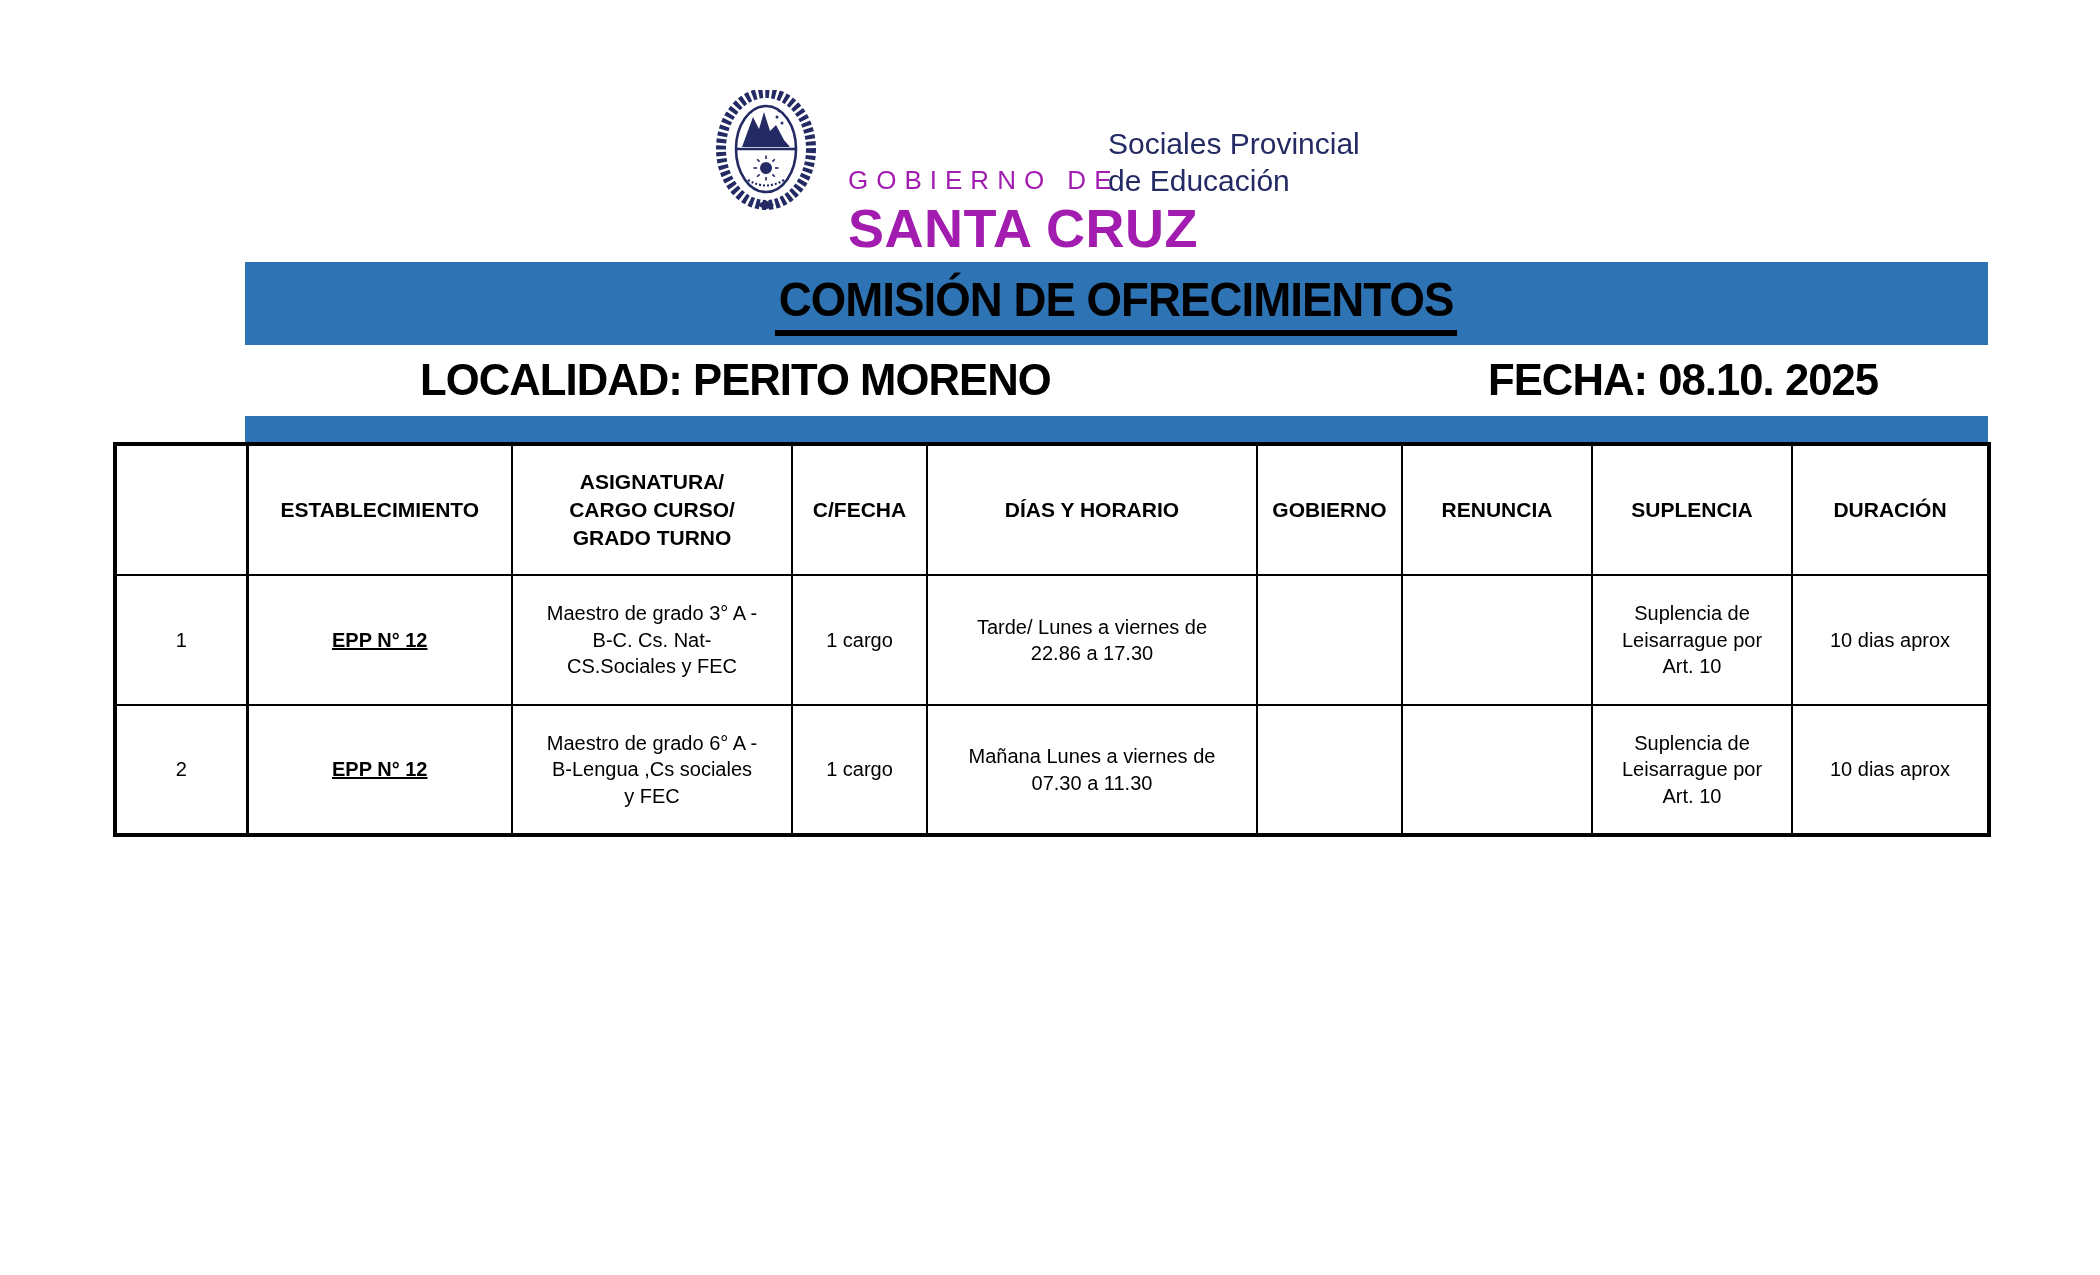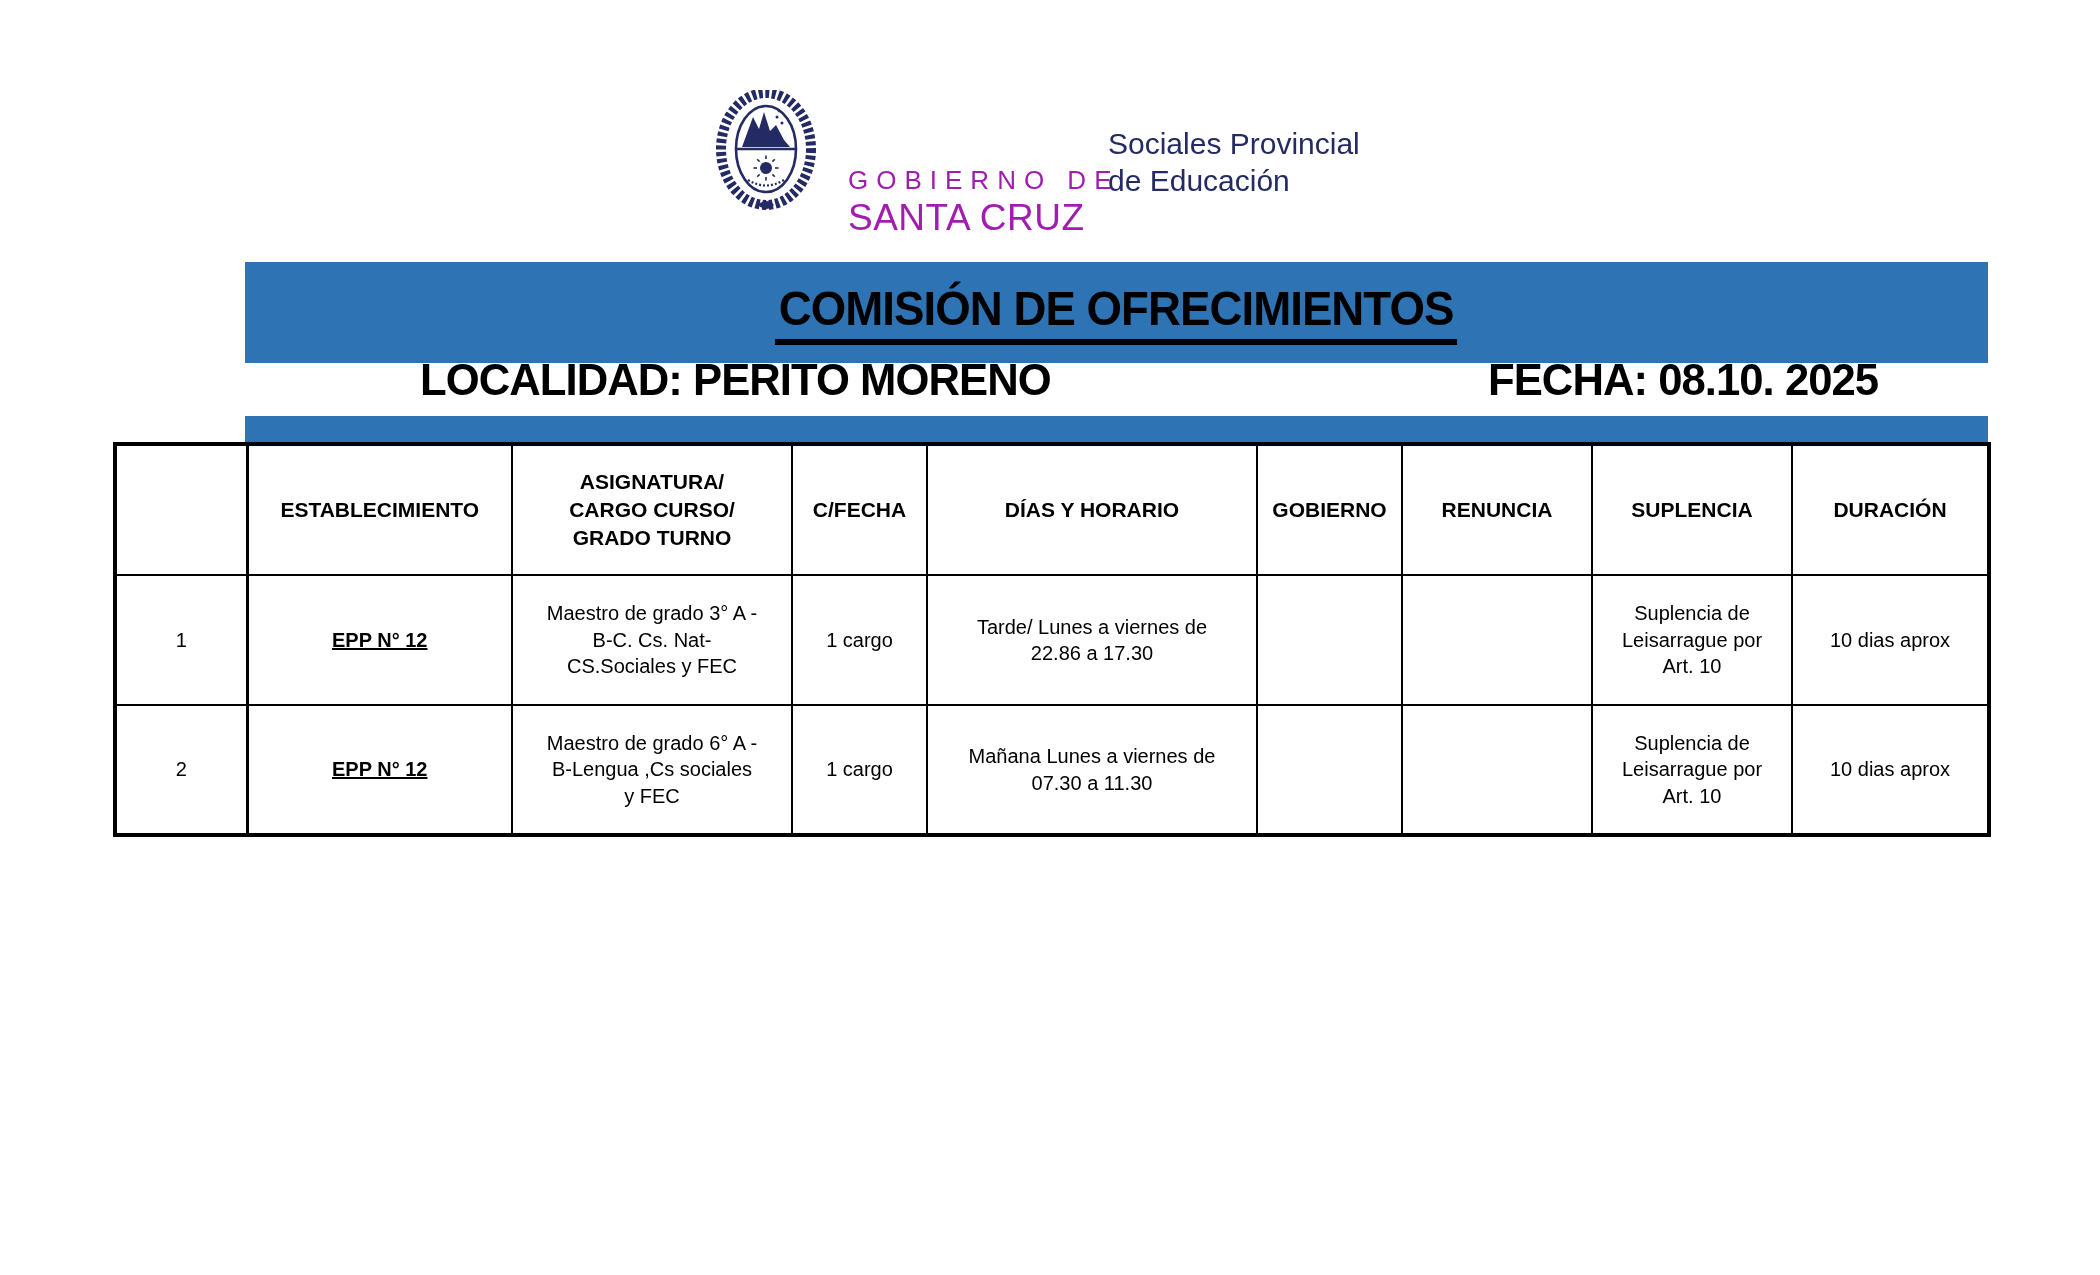--- a/index.html
+++ b/index.html
@@ -15,30 +15,30 @@
   }
 
   
   .crest { position: absolute; left: 716px; top: 90px; width: 100px; height: 124px; }
   .gov-text { position: absolute; left: 848px; top: 121px; color: #a21caf; margin-top: 44px; }
   .gov-line1 {
     font-size: 26px; letter-spacing: 8px; font-weight: 400;
     white-space: nowrap;
   }
   .gov-line2 {
-    font-size: 37px; font-weight: 400; letter-spacing: 0.5px;
+    font-size: 54px; font-weight: 700; letter-spacing: 0.5px;
     margin-top: 1px; white-space: nowrap;
   }
   .council-text { position: absolute; left: 1108px; top: 126px; color: #242a63; }
   .council-text div { font-size: 30px; line-height: 1.23; white-space: nowrap; }
 
   
   .banner {
     position: absolute; left: 245px; top: 262px;
-    width: 1743px; height: 101px;
+    width: 1743px; height: 83px;
     background: #2e74b5;
     display: flex; align-items: center; justify-content: center;
   }
   .banner-title {
     font-size: 48px; font-weight: 700; color: #000000;
     letter-spacing: -1px;
     border-bottom: 6px solid #000000;
     padding: 0 4px 3px 4px;
     white-space: nowrap;
     transform: scaleX(0.95);

